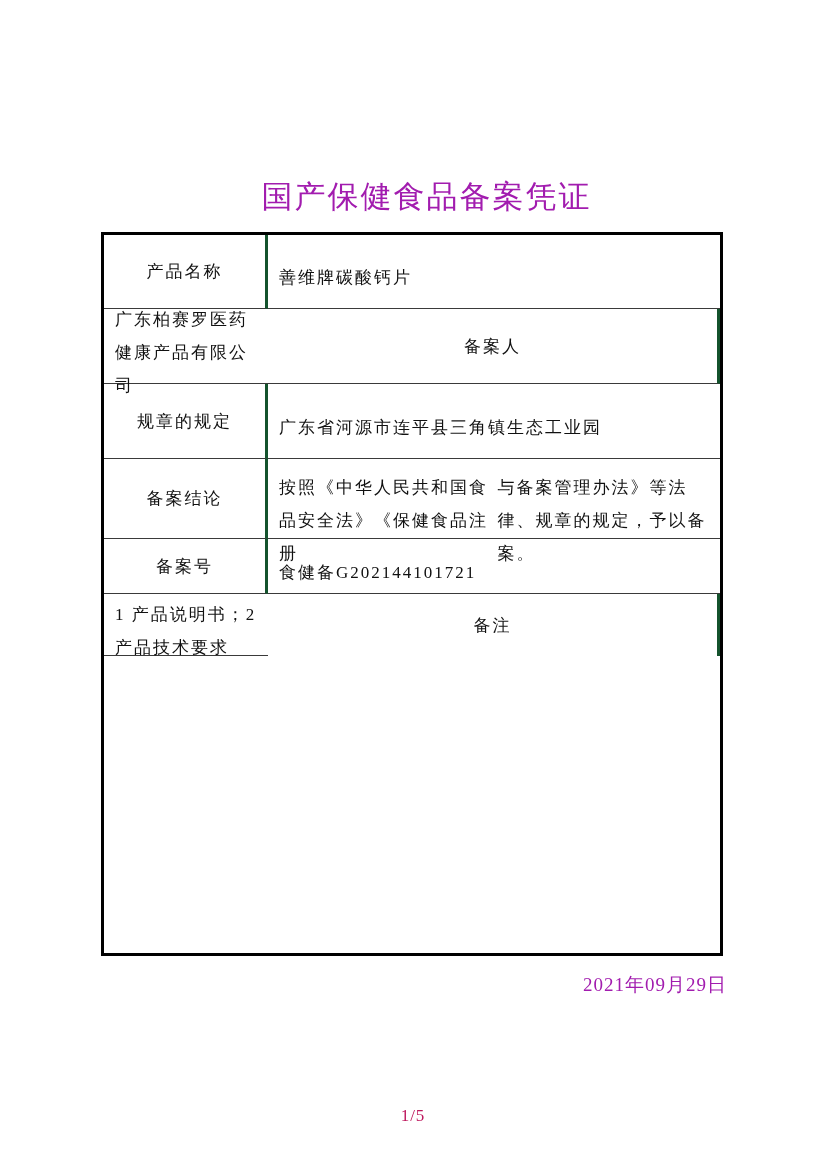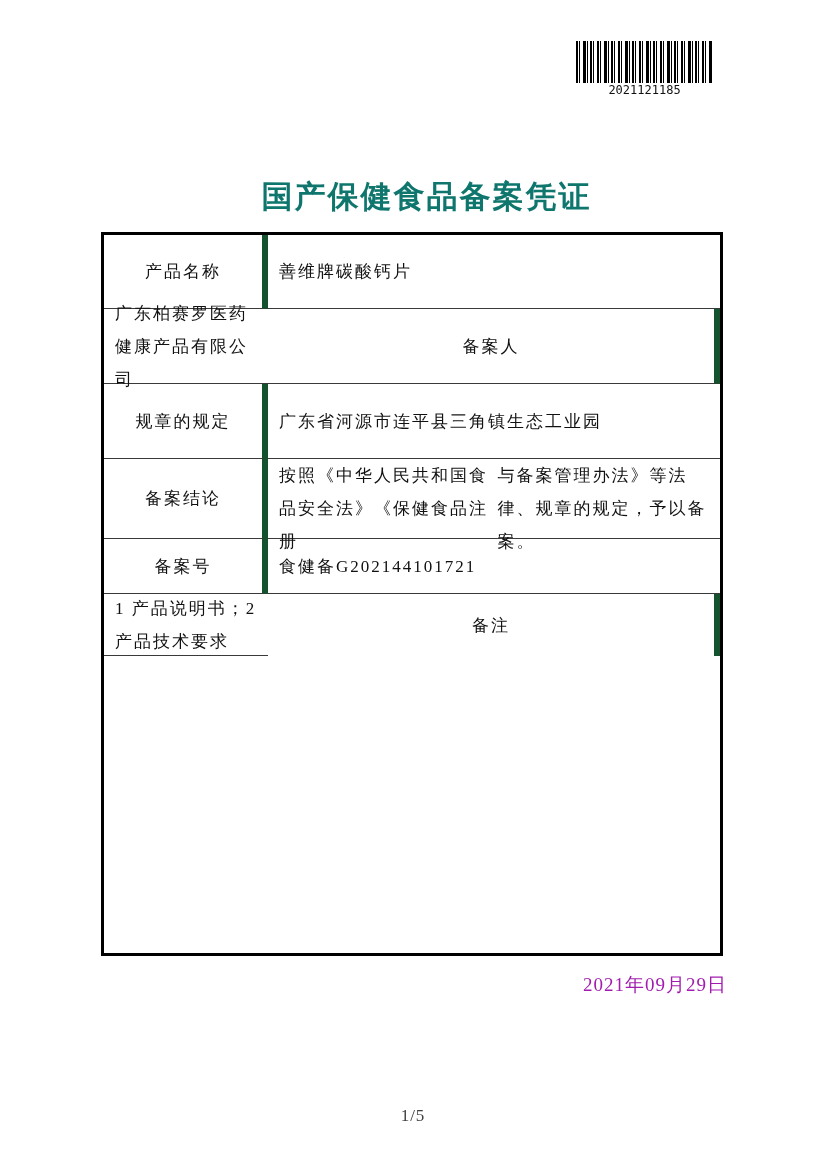--- a/index.html
+++ b/index.html
@@ -45,23 +45,23 @@
   }
 
   
   .doc-title {
     position: absolute;
     top: 176px;
     left: 0;
     width: 826px;
     text-align: center;
     font-size: 31px;
-    font-weight: 700;
+    font-weight: 400;
     letter-spacing: 2px;
-    color: #0f766e;
+    color: #a21caf;
     padding-left: 27px;
   }
 
   
   .cert-table {
     position: absolute;
     left: 101px;
     top: 232px;
     width: 622px;
     border: 3px solid #000;
@@ -73,27 +73,28 @@
   .cell {
     border-bottom: 1px solid #3a3a3a;
     display: flex;
     align-items: center;
     font-size: 17px;
     letter-spacing: 2px;
     line-height: 33px;
     color: #111;
   }
   .cell.label {
-    border-right: 6px solid #14532d;
+    border-right: 3px solid #14532d;
     justify-content: center;
     text-align: center;
   }
   .cell.value {
     padding-left: 11px;
     padding-right: 4px;
+    margin-top: 12px;
   }
   .cell.last { border-bottom: none; }
   .cell.value.multiline { flex-direction: row; align-items: flex-start; justify-content: center; }
 
   
   .doc-date {
     position: absolute;
     top: 972px;
     right: 99px;
     font-size: 19px;
@@ -103,32 +104,28 @@
 
   
   .page-number {
     position: absolute;
     top: 1106px;
     left: 0;
     width: 826px;
     text-align: center;
     font-size: 17px;
     letter-spacing: 1px;
-    color: #404040;
+    color: #be185d;
   }
 </style>
 </head>
 <body>
 
 <div class="page">
 
-  <div class="barcode">
-    <div class="barcode-bars"></div>
-    <div class="barcode-number">2021121185</div>
-  </div>
 
   <h1 class="doc-title">国产保健食品备案凭证</h1>
 
   <div class="cert-table">
 
     <div class="cell label">产品名称</div>
     <div class="cell value">善维牌碳酸钙片</div>
 
     <div class="cell value">广东柏赛罗医药健康产品有限公司</div>
     <div class="cell label">备案人</div>

